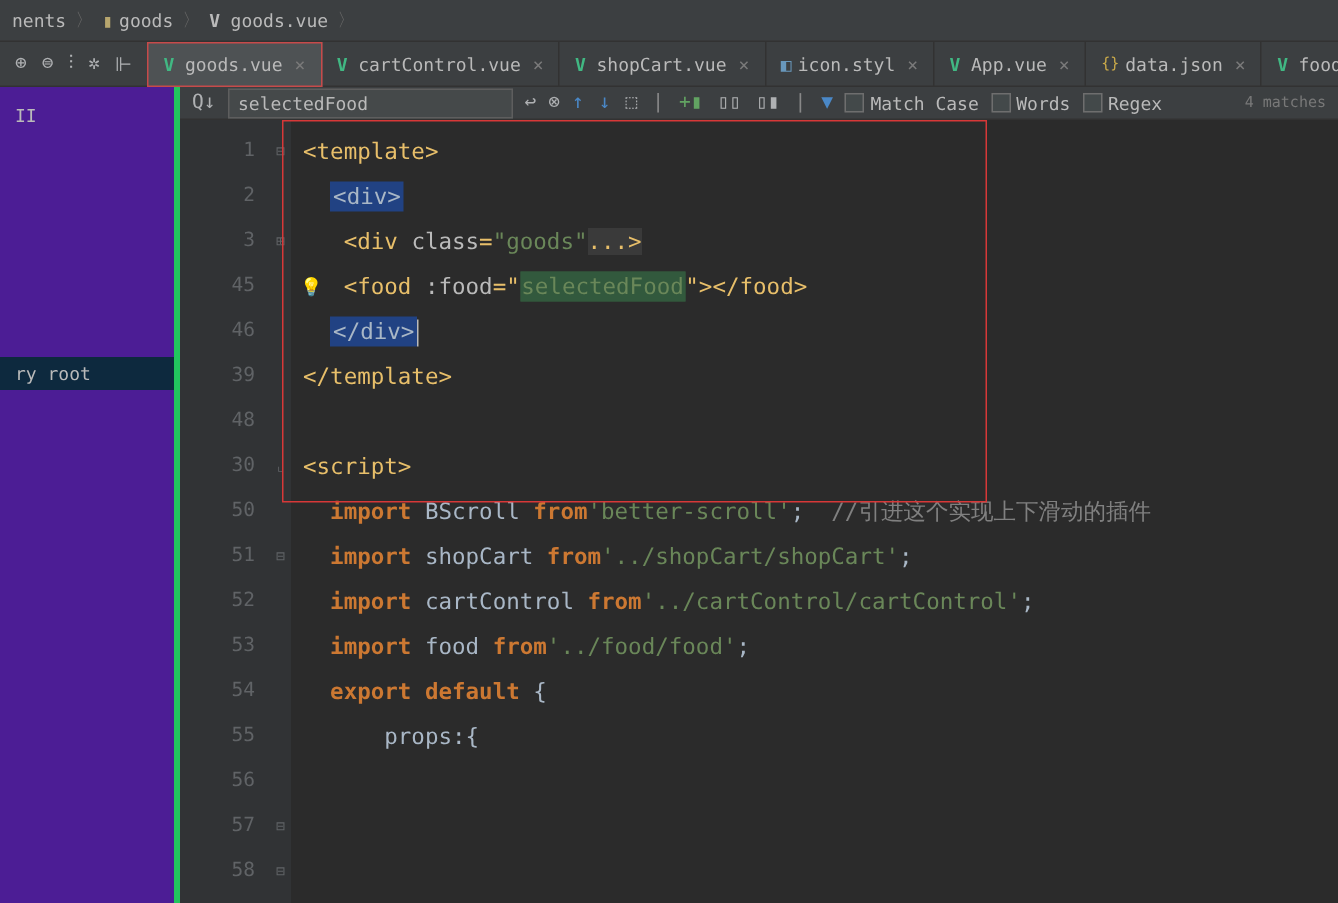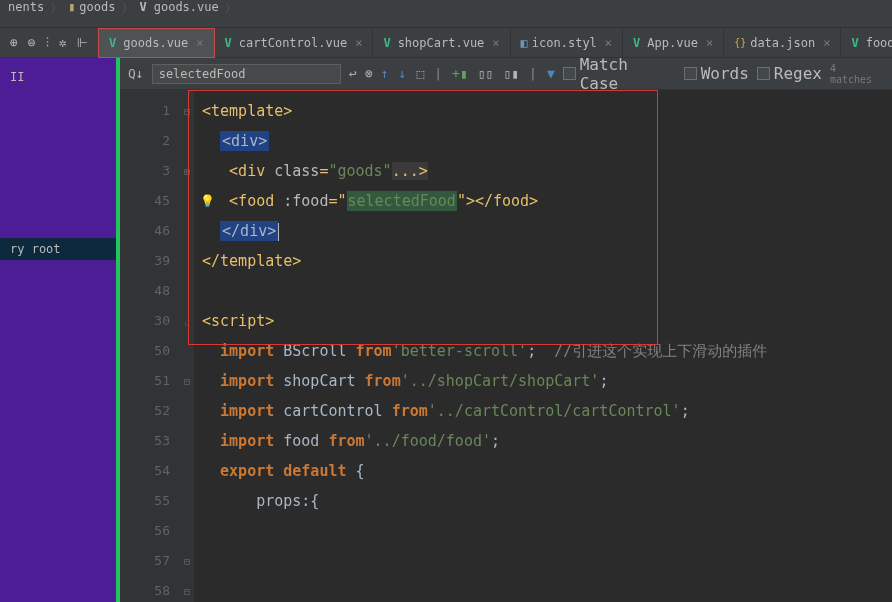--- a/index.html
+++ b/index.html
@@ -1,17 +1,17 @@
 <!DOCTYPE html>
 <html><head>
 <meta charset="utf-8">
 <style>
 *{margin:0;padding:0;box-sizing:border-box}
 body{background:#2b2b2b;font-family:"Consolas","Monaco",monospace;font-size:13px;color:#a9b7c6;width:892px;height:602px;overflow:hidden}
-.breadcrumb{height:28px;background:#3c3f41;display:flex;padding:0 8px;gap:4px;border-bottom:1px solid #323232}
+.breadcrumb{height:28px;background:#3c3f41;display:flex;align-items:center;padding:0 8px;gap:4px;border-bottom:1px solid #323232}
 .breadcrumb span{color:#bababa;font-size:12px}
 .breadcrumb .sep{color:#666;margin:0 2px}
 .vue-icon{color:#41b883;font-weight:bold;margin-right:3px}
 .toolbar-row{height:30px;background:#3c3f41;display:flex;align-items:center;border-bottom:1px solid #323232}
 .left-tools{display:flex;gap:10px;padding:0 10px;color:#afb1b3}
 .left-tools span{cursor:pointer}
 .tabs{display:flex;height:30px;align-items:stretch;flex:1}
 .tab{display:flex;align-items:center;padding:0 10px;border-right:1px solid #323232;color:#bababa;font-size:12px;cursor:pointer;gap:4px}
 .tab.active{background:#4e5254;border-bottom:2px solid #4a88c7}
 .tab.highlighted{border:1px solid #c74a4a}
@@ -22,21 +22,21 @@
 .sidebar{width:120px;background:#4c1d95;border-right:4px solid #22c55e;padding-top:8px}
 .sidebar-item{padding:4px 10px;color:#bababa;font-size:12px}
 .sidebar-item.sel{background:#0d293e}
 .editor-area{flex:1;display:flex;flex-direction:column}
 .search-bar{height:32px;background:#3c3f41;display:flex;align-items:center;padding:0 8px;gap:8px;border-bottom:1px solid #323232}
 .search-input{background:#45494a;border:1px solid #5e5e5e;color:#bababa;padding:2px 20px 2px 6px;width:190px;font-size:12px;font-family:inherit}
 .search-icons{display:flex;gap:10px;color:#afb1b3;align-items:center}
 .search-icons span{cursor:pointer}
 .arrow-up{color:#4a88c7}
 .arrow-down{color:#4a88c7}
-.checkbox-label{display:flex;align-items:center;gap:4px;font-size:16px;color:#bababa}
+.checkbox-label{display:flex;align-items:center;gap:4px;font-size:12px;color:#bababa}
 .checkbox{width:13px;height:13px;border:1px solid #6e6e6e;background:#43494a}
 .match-count{color:#787878;font-size:10px;margin-left:auto}
 .code-view{display:flex;flex:1;background:#2b2b2b;position:relative}
 .gutter{width:60px;background:#313335;text-align:right;padding:6px 10px 6px 0;color:#606366;font-size:13px;line-height:30px}
 .gutter div{height:30px}
 .fold-col{width:14px;background:#313335;padding-top:6px}
 .fold-col div{height:30px;display:flex;align-items:center;justify-content:center;color:#606366;font-size:10px}
 .code{flex:1;padding:6px 0 6px 8px;line-height:30px;font-size:15px;position:relative}
 .code-line{height:30px;white-space:pre}
 .tag{color:#e8bf6a}

